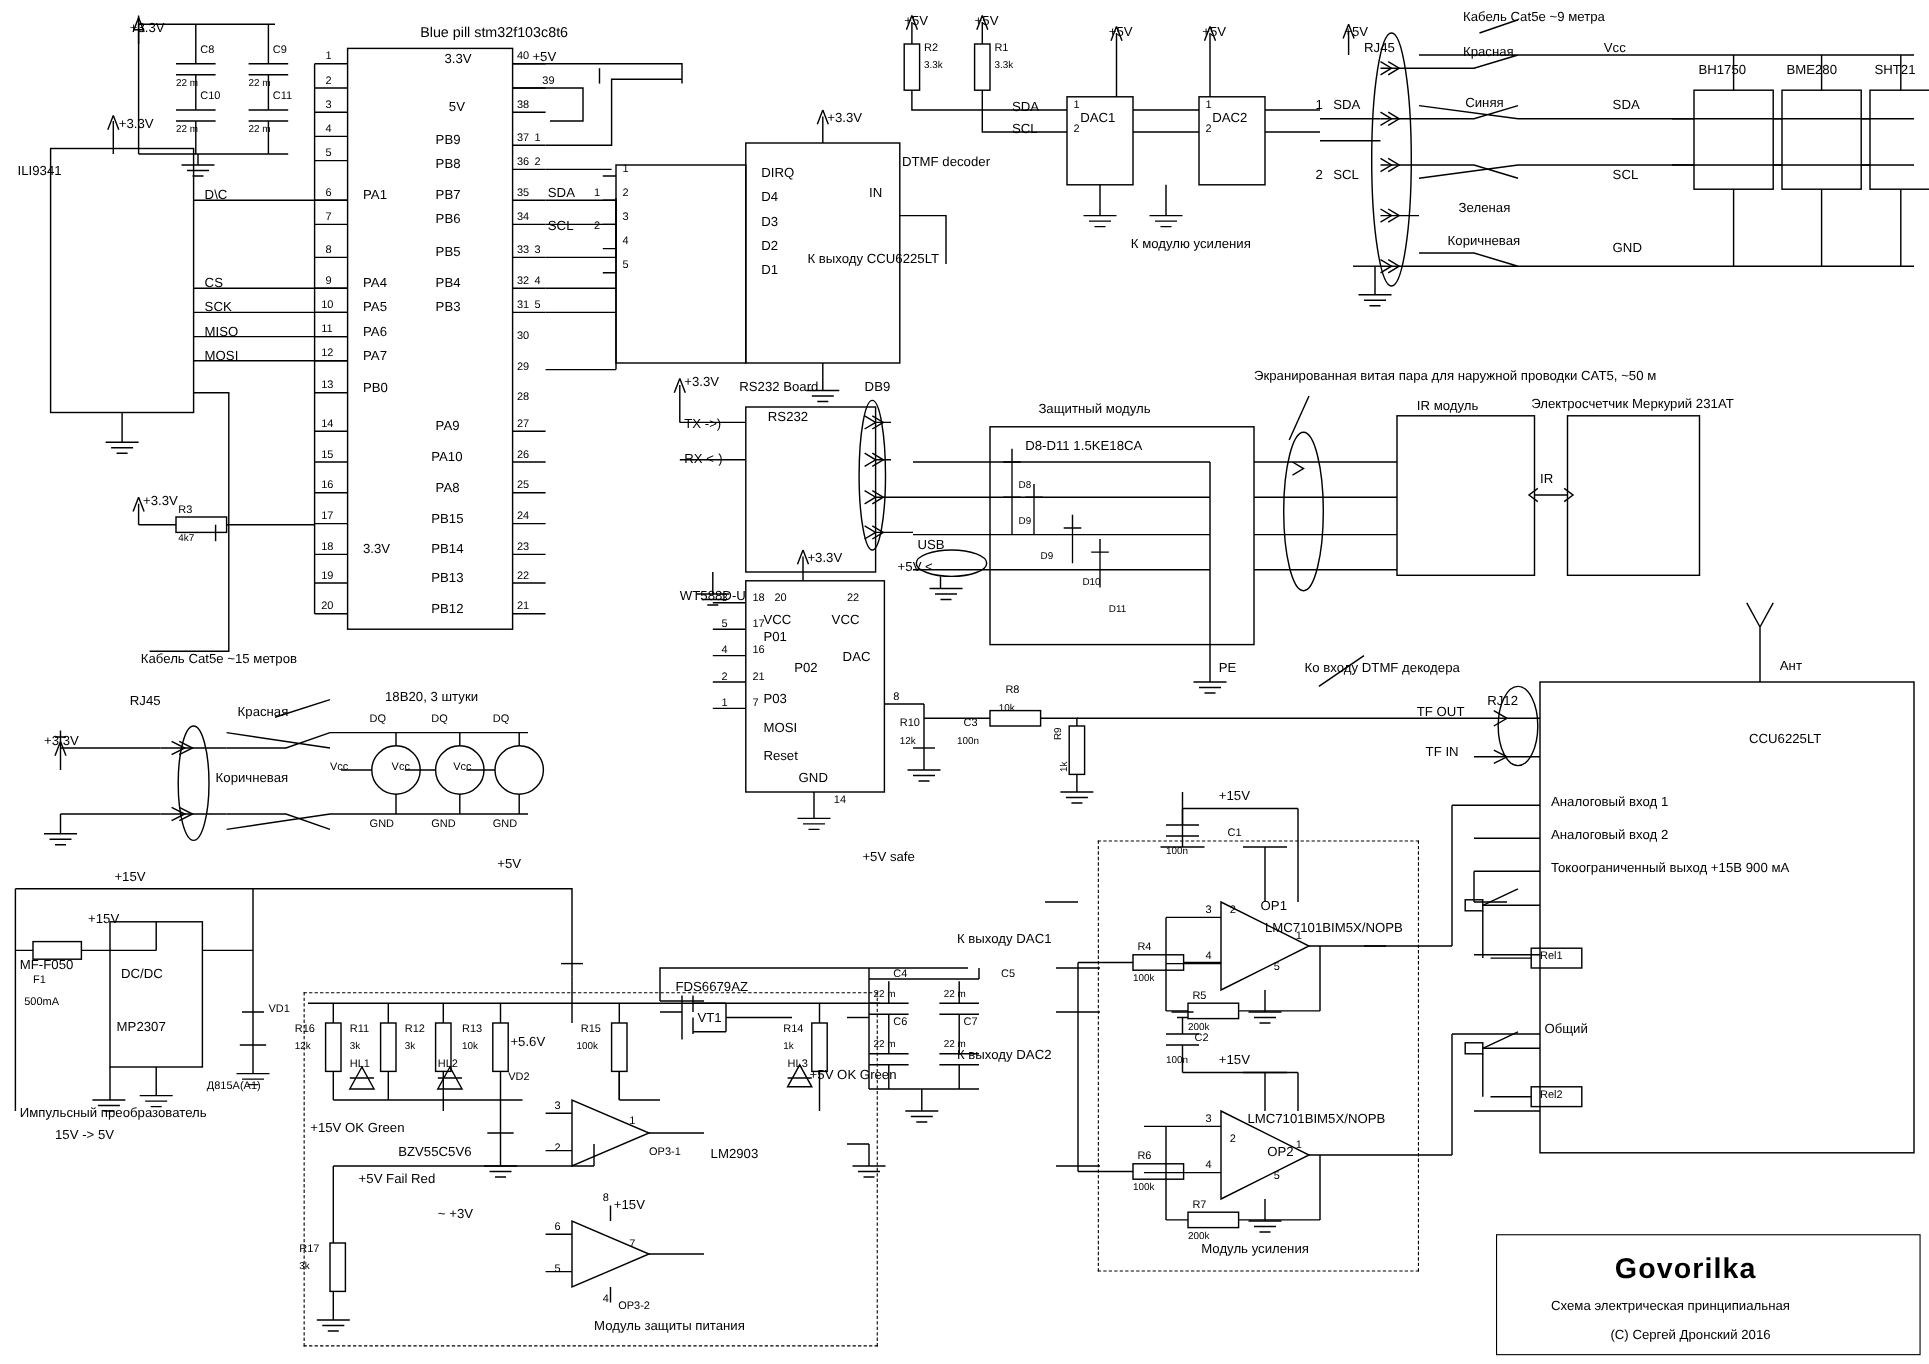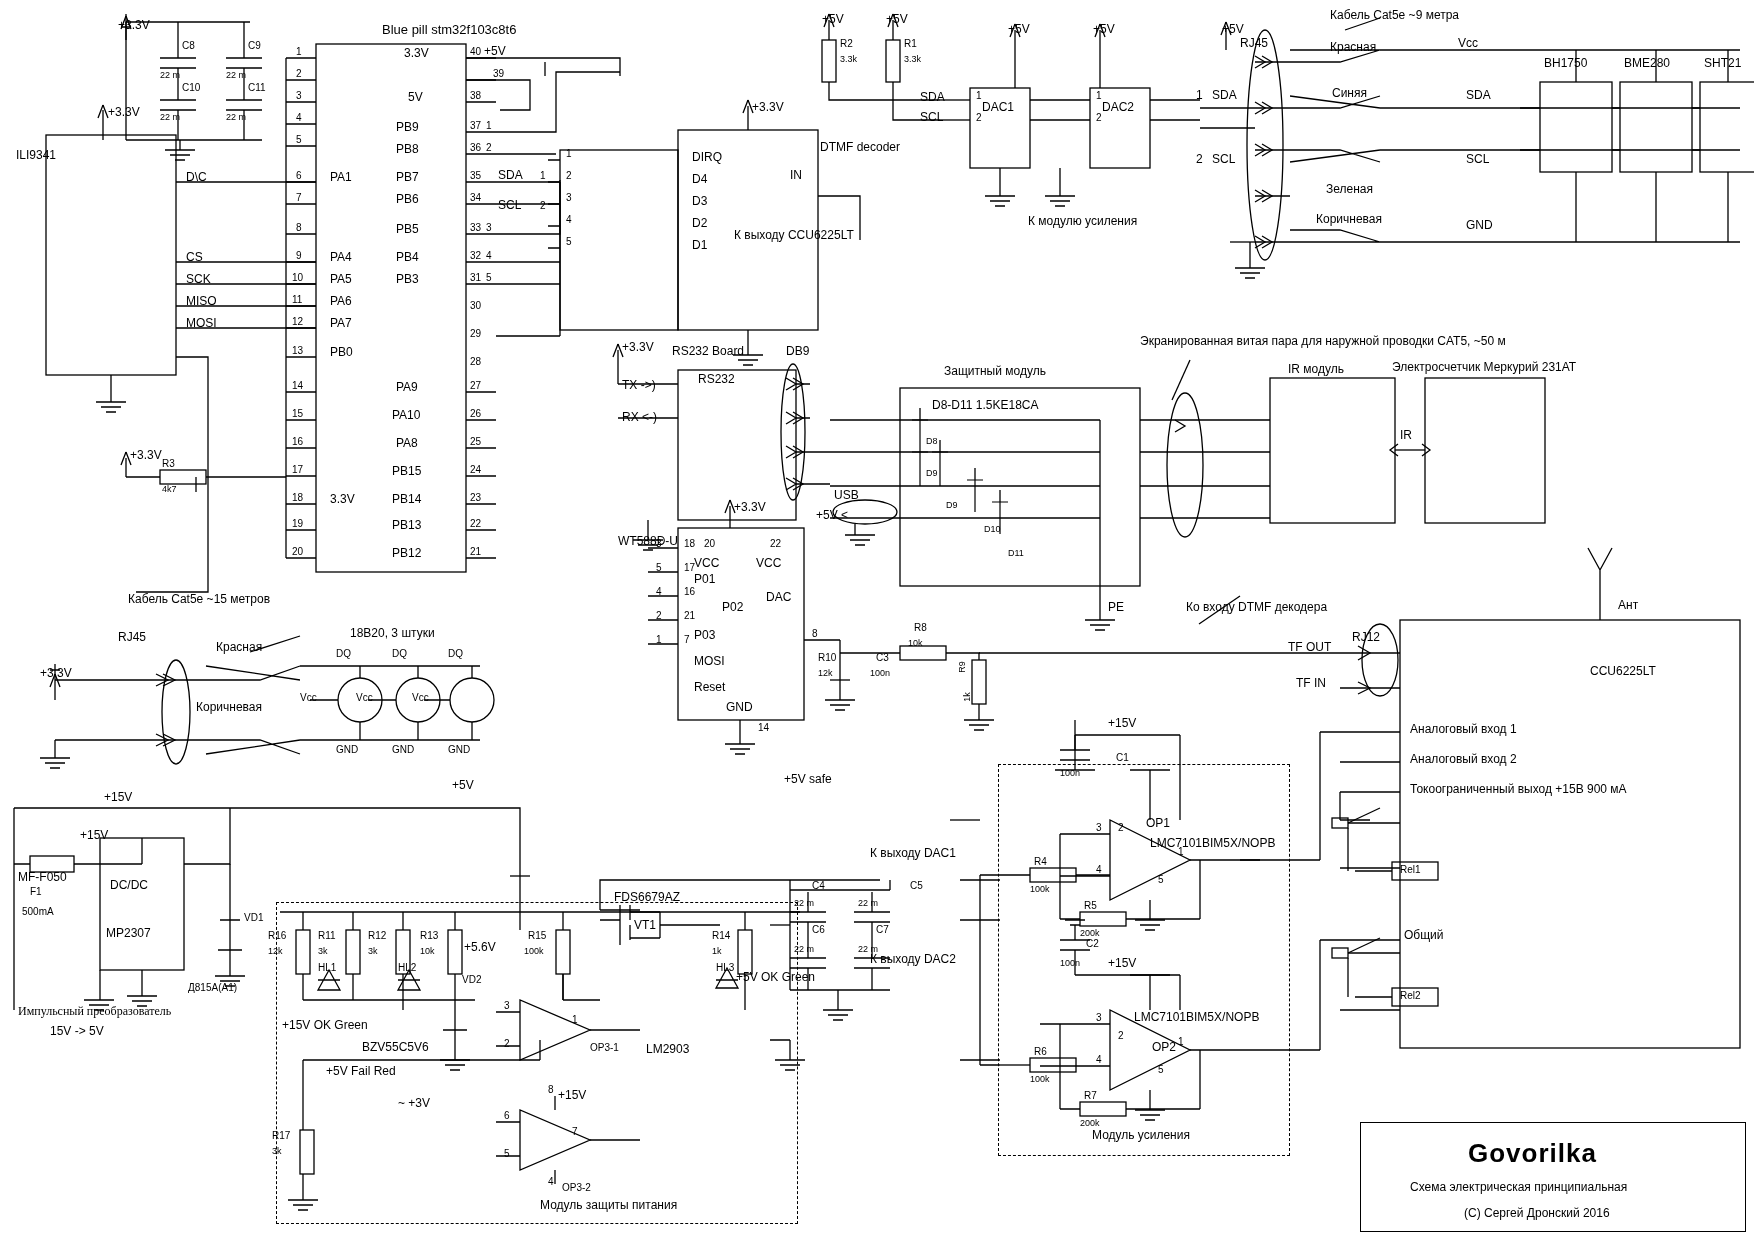--- a/index.html
+++ b/index.html
@@ -629,21 +629,21 @@
 <div class="lbl s" style="left:1178px;top:846px;">1</div>
 <div class="lbl s" style="left:1158px;top:874px;">5</div>
 <div class="lbl s" style="left:1096px;top:1012px;">3</div>
 <div class="lbl s" style="left:1118px;top:1030px;">2</div>
 <div class="lbl s" style="left:1096px;top:1054px;">4</div>
 <div class="lbl s" style="left:1178px;top:1036px;">1</div>
 <div class="lbl s" style="left:1158px;top:1064px;">5</div>
 <div class="lbl" style="left:870px;top:846px;">К выходу DAC1</div>
 <div class="lbl" style="left:870px;top:952px;">К выходу DAC2</div>
 
-<div class="lbl" style="left:18px;top:1004px;font-family:Liberation Serif, serif;">Импульсный преобразователь</div>
+<div class="lbl" style="left:18px;top:1004px;">Импульсный преобразователь</div>
 <div class="lbl" style="left:50px;top:1024px;">15V -&gt; 5V</div>
 <div class="lbl" style="left:18px;top:870px;">MF-F050</div>
 <div class="lbl s" style="left:30px;top:886px;">F1</div>
 <div class="lbl s" style="left:22px;top:906px;">500mA</div>
 <div class="lbl" style="left:110px;top:878px;">DC/DC</div>
 <div class="lbl" style="left:106px;top:926px;">MP2307</div>
 <div class="lbl s" style="left:244px;top:912px;">VD1</div>
 <div class="lbl s" style="left:188px;top:982px;">Д815А(А1)</div>
 <div class="lbl" style="left:104px;top:790px;">+15V</div>
 <div class="lbl" style="left:80px;top:828px;">+15V</div>

